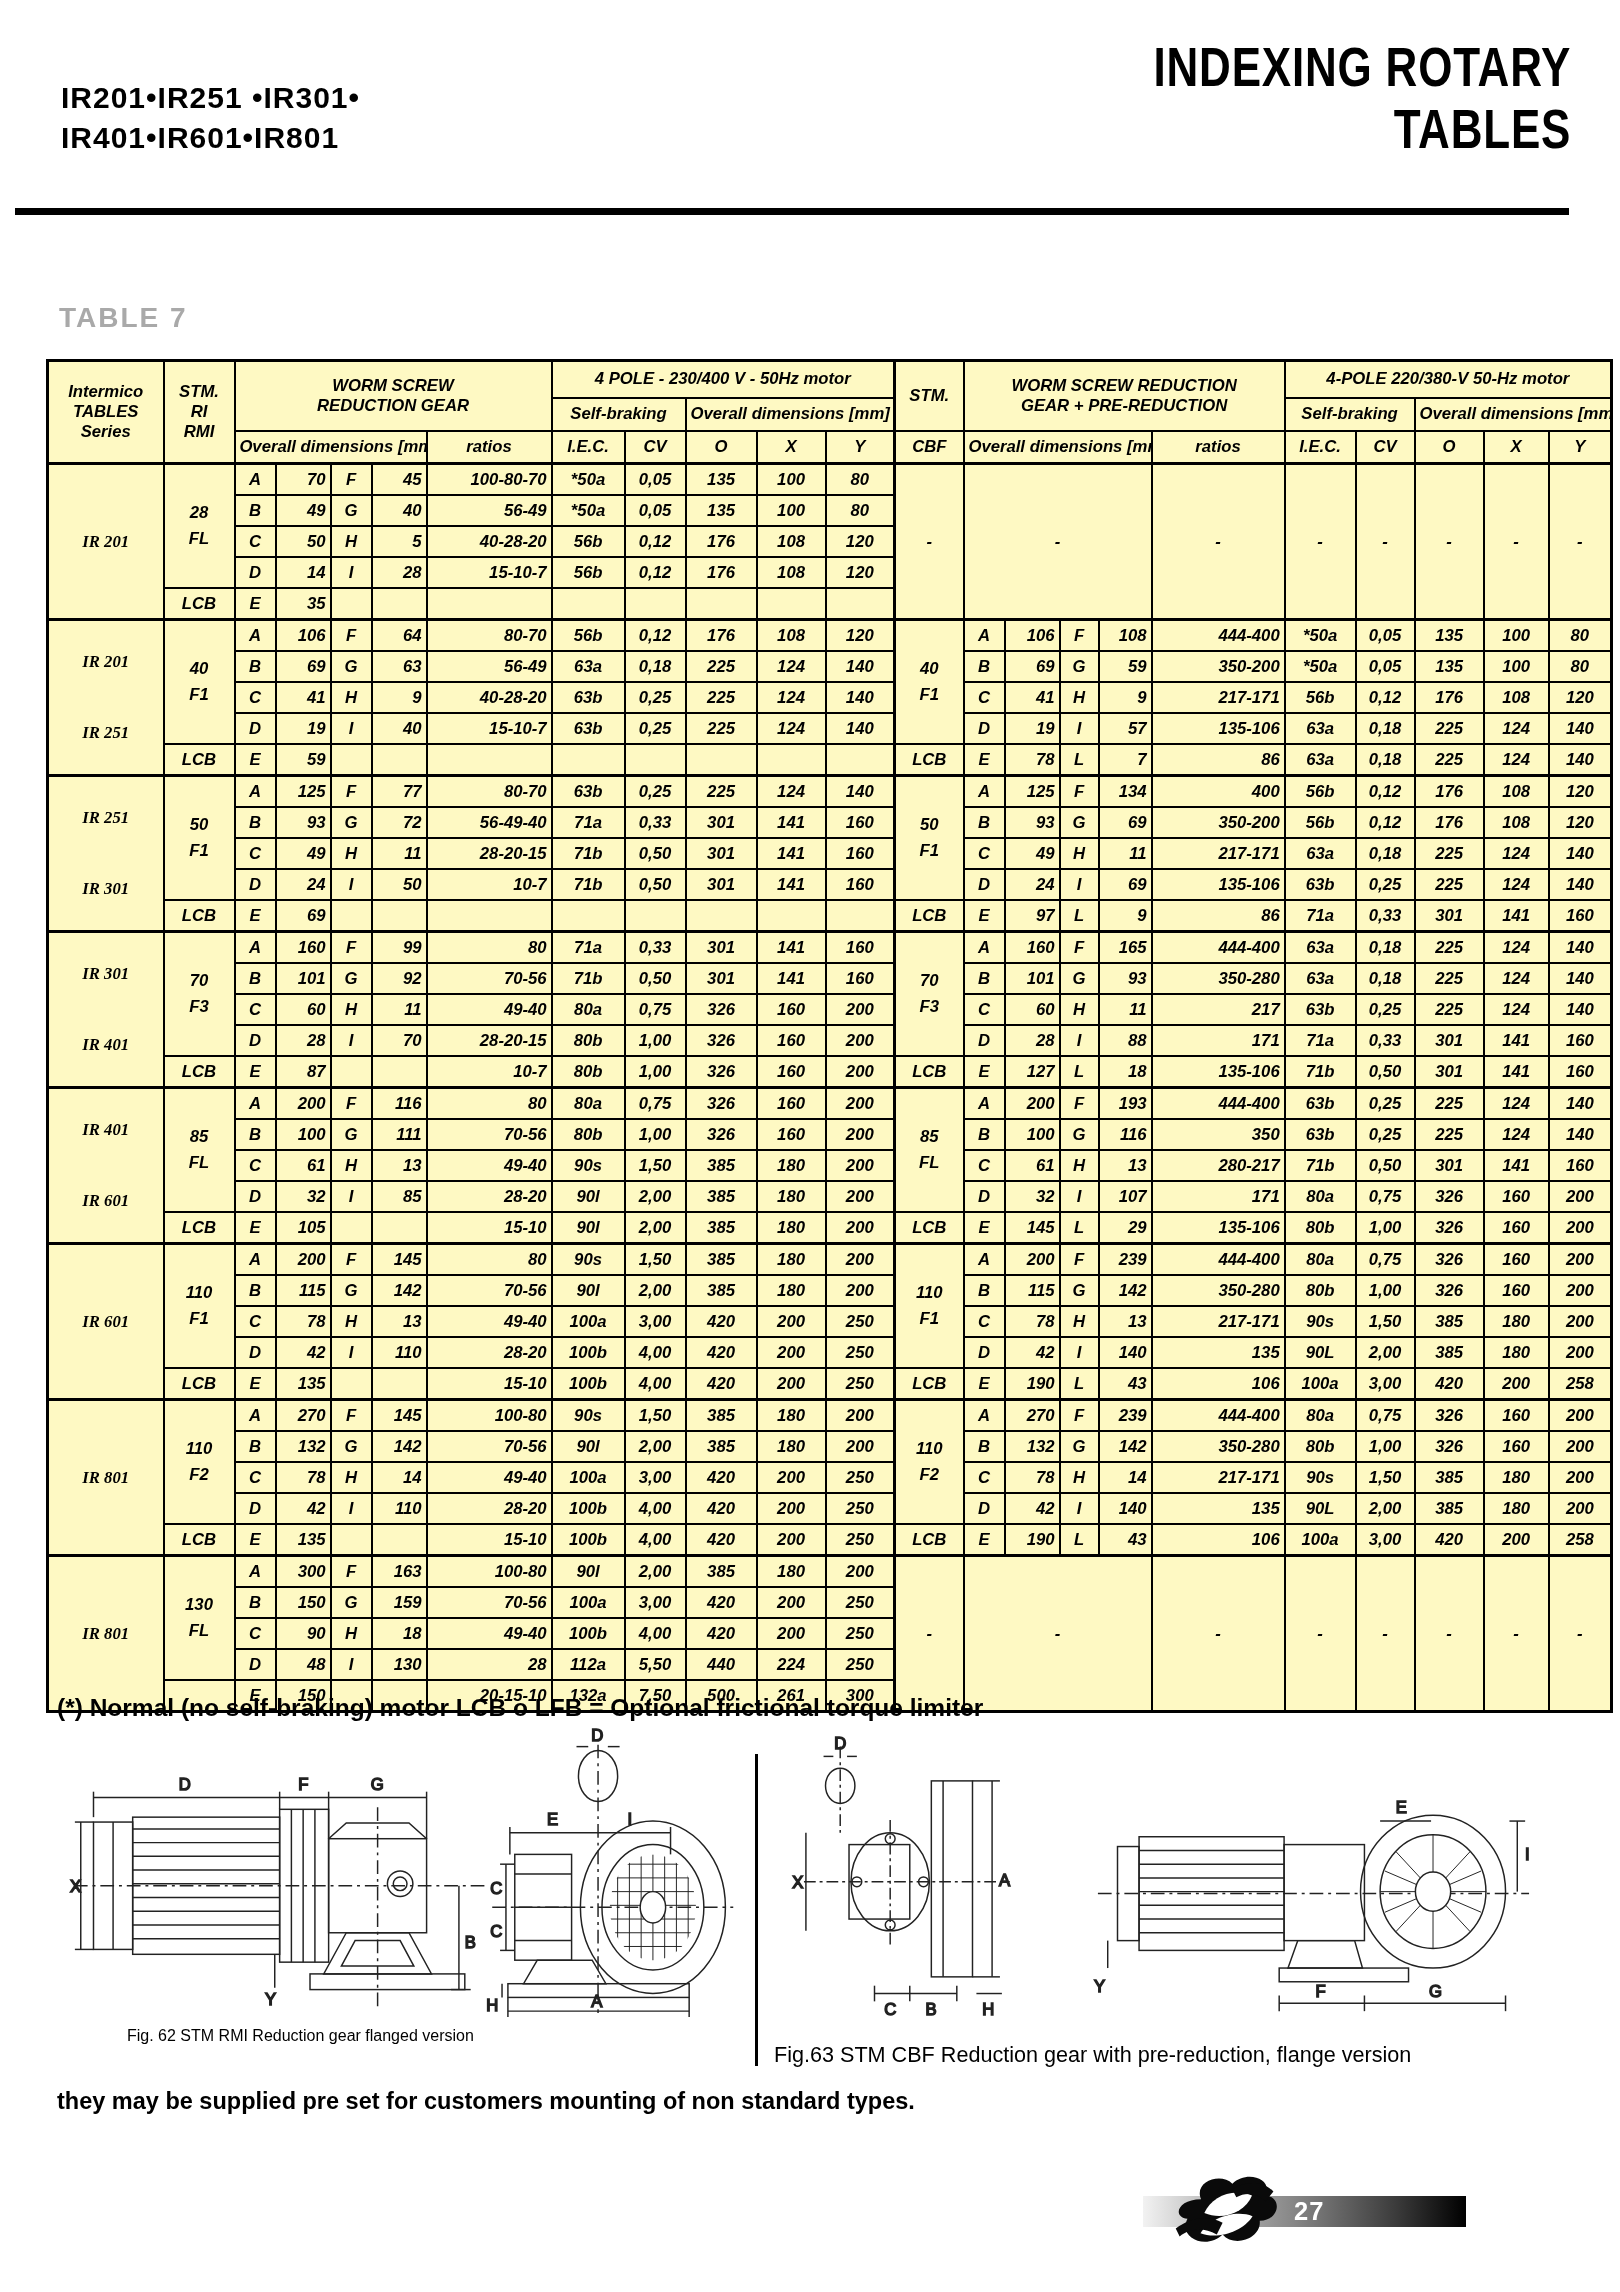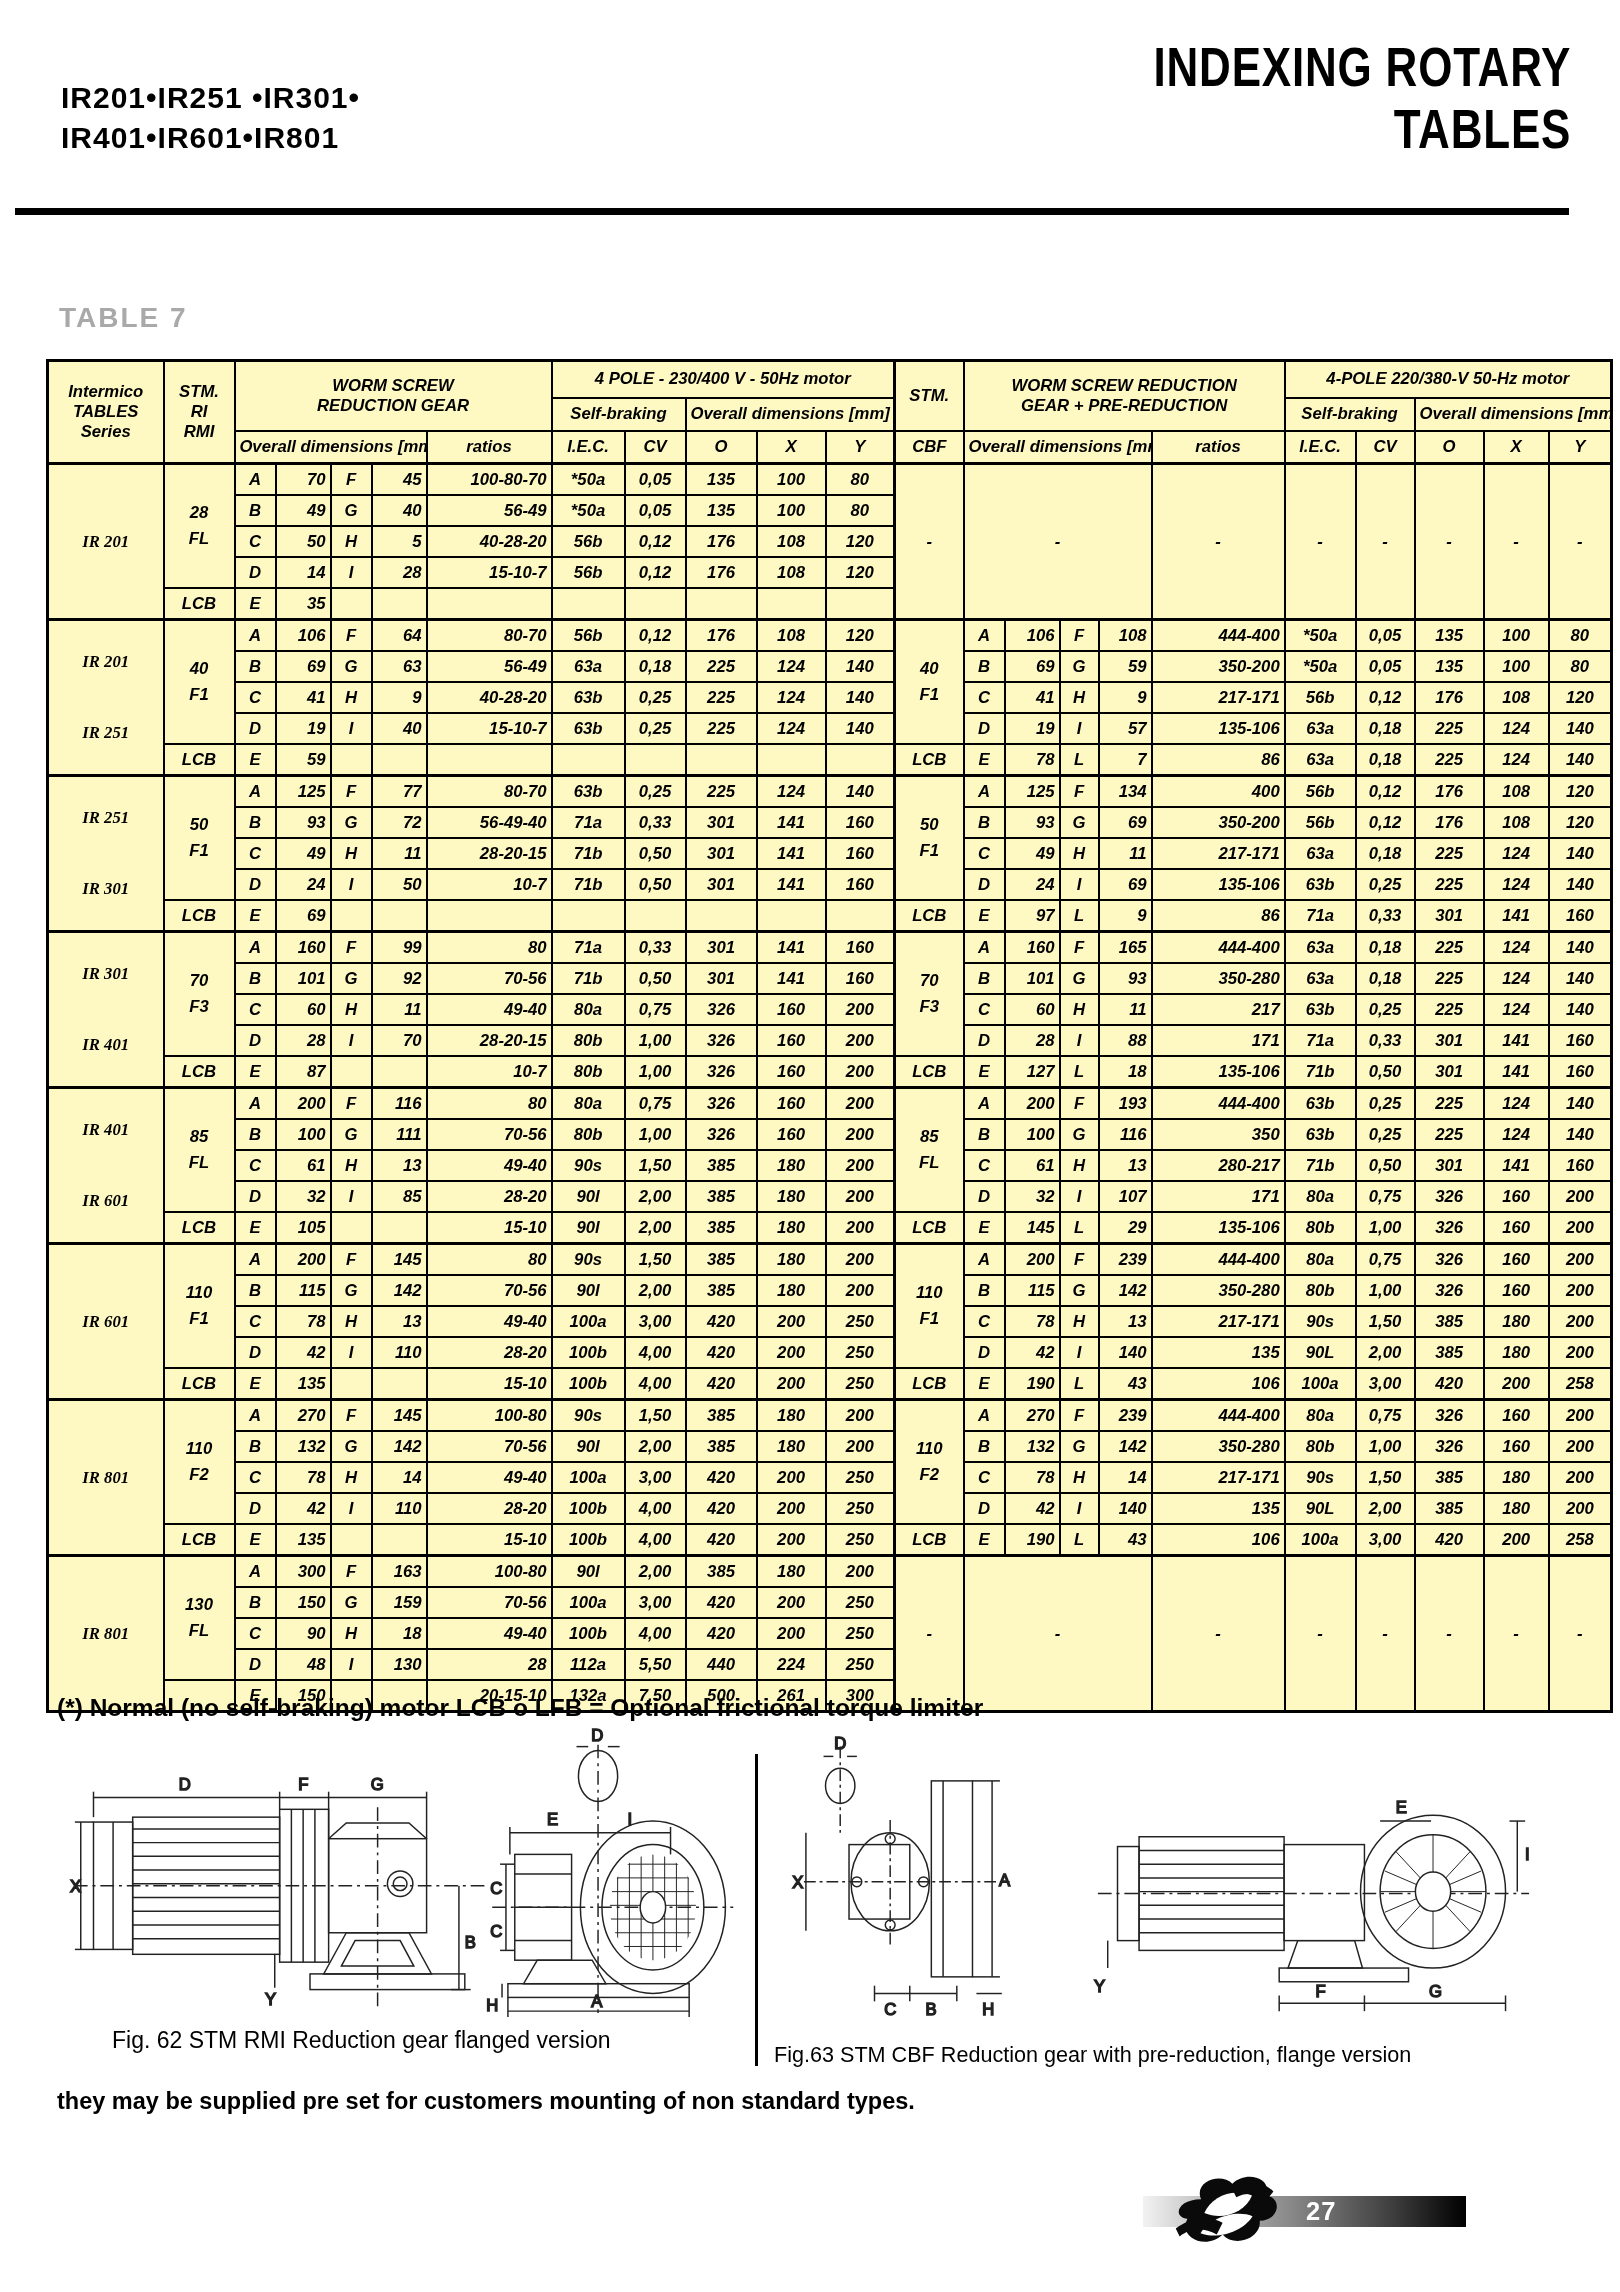--- a/index.html
+++ b/index.html
@@ -33,27 +33,27 @@
   .c-ratio{text-align:right;padding-right:7.8px;}
   .c-iec{text-align:center;}
   .c-cv{text-align:center;}
   .c-num{text-align:center;}
   .dash-cell{text-align:center;}
   
   .footnote{position:absolute;left:57px;top:1694px;font-size:24.5px;font-weight:bold;}
   .fig{position:absolute;}
   .fig svg text{font-family:"Liberation Sans",sans-serif;font-size:17px;fill:#111;font-weight:normal;}
   .fig-divider{position:absolute;left:755px;top:1754px;width:2.9px;height:312px;background:#000;}
-  .cap62{position:absolute;left:112px;top:2027px;font-size:23px;}
+  .cap62{position:absolute;left:127px;top:2027px;font-size:16px;}
   .cap63{position:absolute;left:774px;top:2027px;font-size:21.6px;margin-top:15px;}
   .bottom-text{position:absolute;left:57px;top:2086px;width:1514px;font-size:23.5px;font-weight:bold;line-height:1.35;}
   
   .page-bar{position:absolute;left:1143px;top:2196px;width:323px;height:31px;
             background:linear-gradient(90deg,#f2f2f2 0%,#b9b9b9 22%,#8a8a8a 45%,#3c3c3c 78%,#000 100%);}
-  .page-num{position:absolute;left:163px;top:1px;color:#fff;font-size:25.5px;font-weight:bold;
+  .page-num{position:absolute;left:151px;top:1px;color:#fff;font-size:25.5px;font-weight:bold;
             font-family:"Liberation Sans",sans-serif;letter-spacing:1px;}
   .logo{position:absolute;left:1164px;top:2170px;width:127px;height:84px;}
 </style>
 </head>
 <body>
 
 <div class="page">
 
   <div class="brand">
     <div>IR201•IR251 •IR301•</div>

